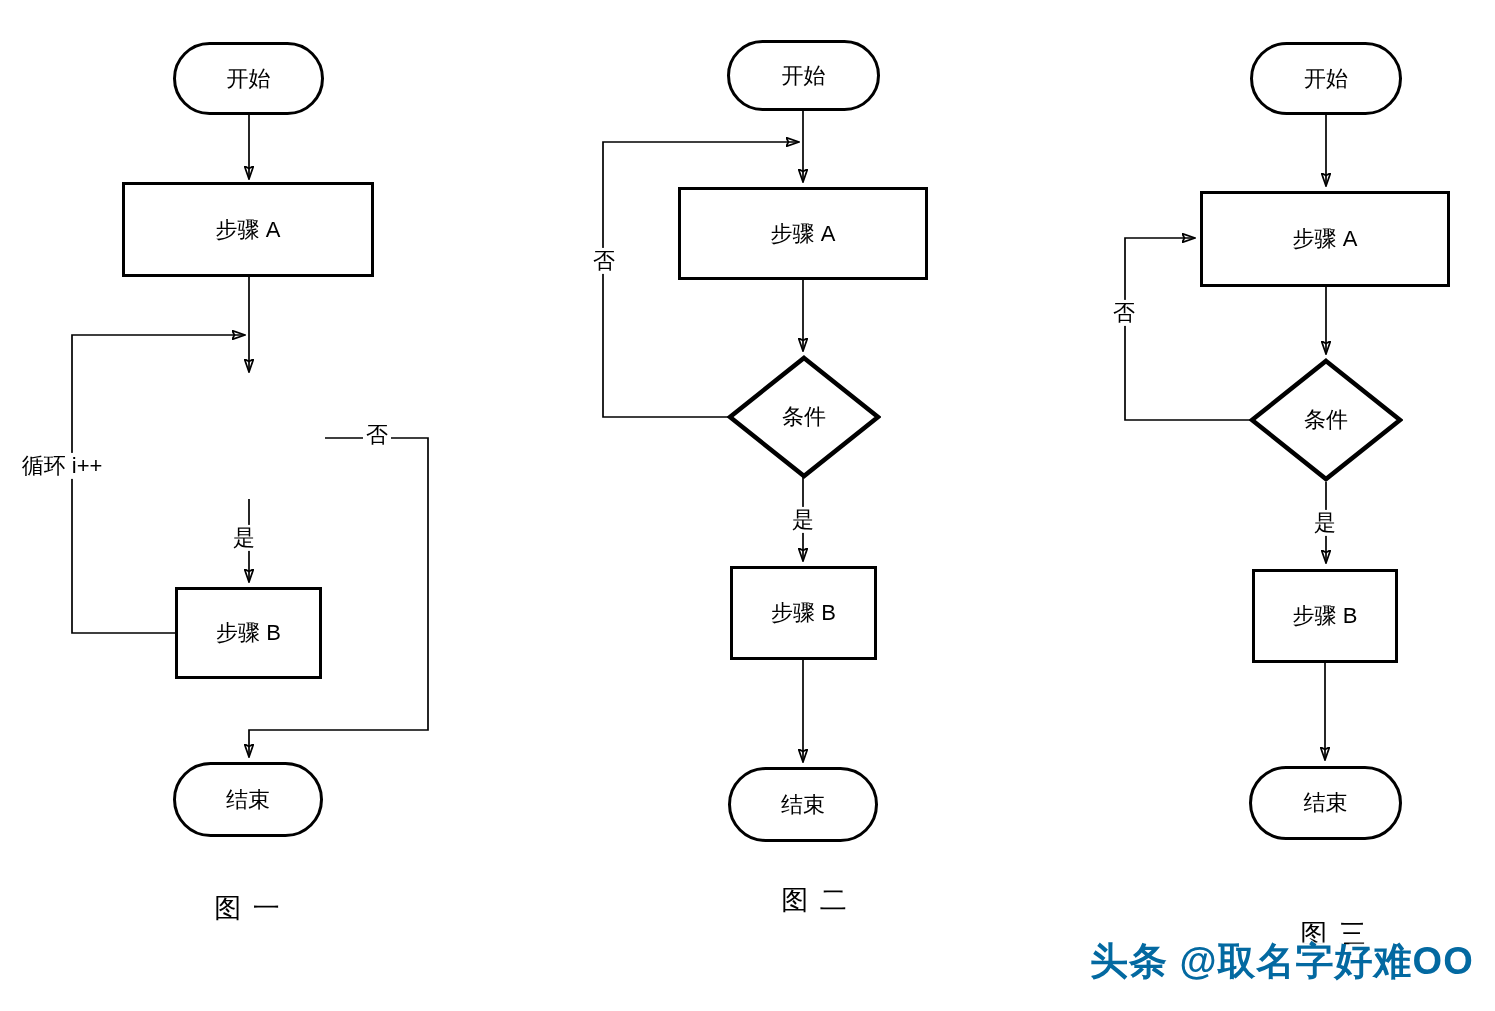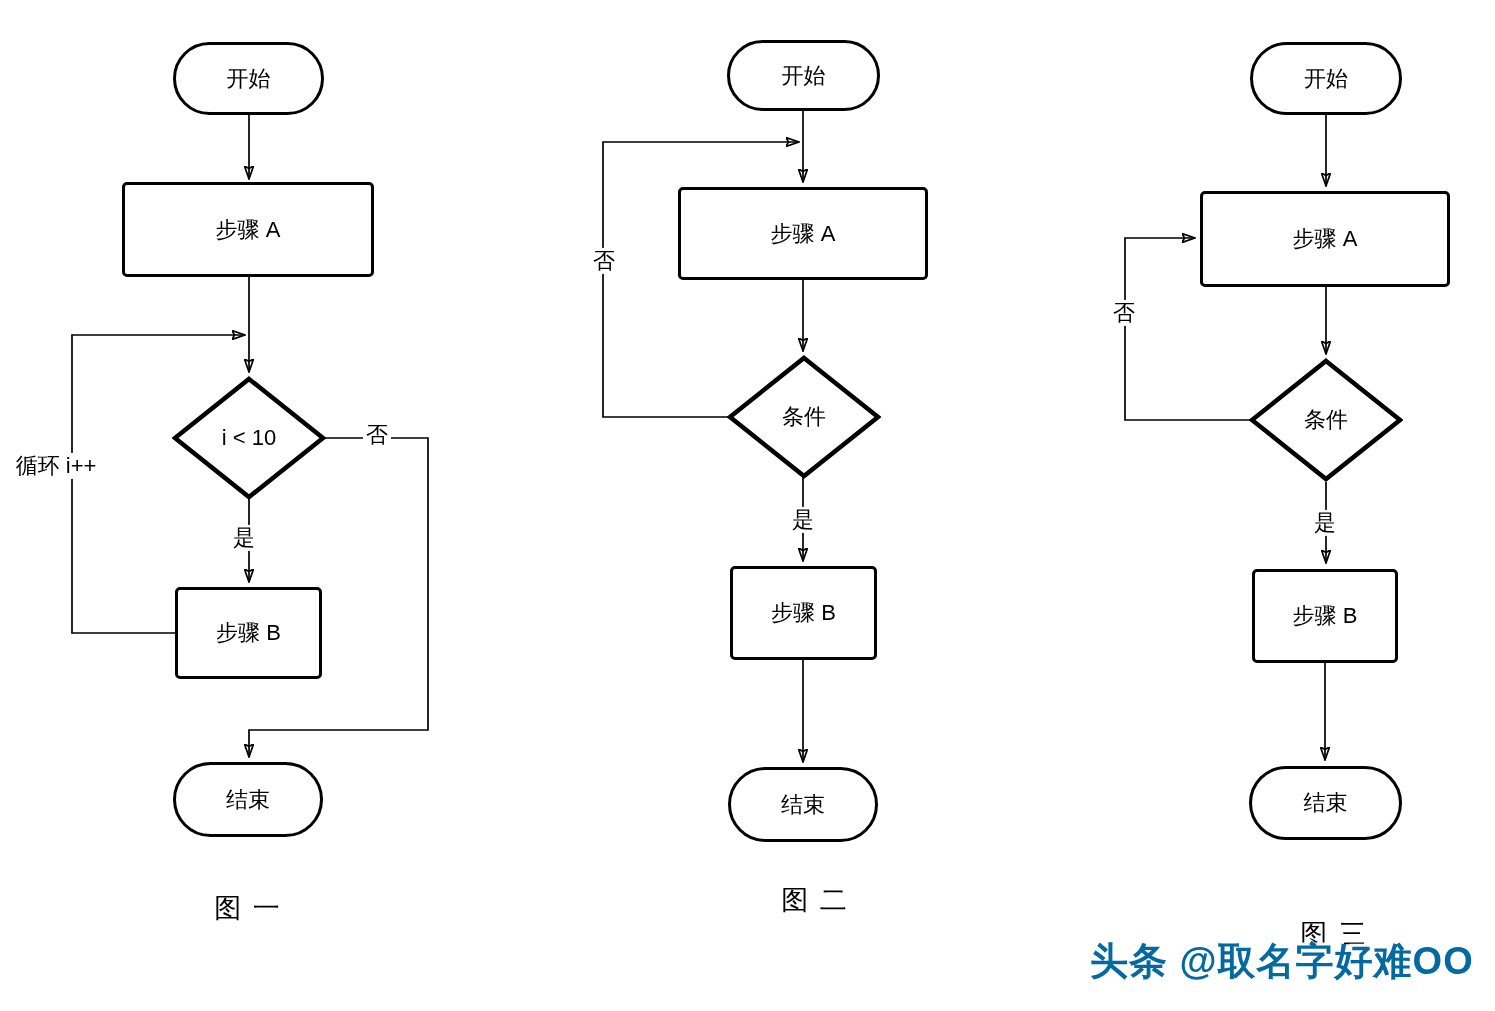--- a/index.html
+++ b/index.html
@@ -4,21 +4,21 @@
 <style>
   * { margin:0; padding:0; box-sizing:border-box; }
   html,body { background:#ffffff; }
   body { font-family:"Liberation Sans","DejaVu Sans",sans-serif; color:#000; }
   .canvas { position:relative; width:1495px; height:1011px; background:#ffffff; overflow:hidden; }
   .connectors { position:absolute; left:0; top:0; width:1495px; height:1011px; }
   .connectors path { stroke:#000000; stroke-width:1.7; fill:none; }
   .node { position:absolute; display:flex; align-items:center; justify-content:center;
           font-size:22px; background:#ffffff; text-align:right; }
   .pill { border:3.5px solid #000; border-radius:40px; }
-  .rect { border:3.5px solid #000; border-radius:5px; }
+  .rect { border:3.5px solid #000; border-radius:0; }
   .diamond { background:transparent; border:none; }
   .diamond svg { position:absolute; left:0; top:0; width:100%; height:100%; }
   .diamond .dlabel { position:relative; z-index:1; }
   .edge-label { position:absolute; transform:translate(-50%,-50%); background:#ffffff;
                 font-size:22px; line-height:1.1; padding:1px 3px; white-space:nowrap; }
   .caption { position:absolute; transform:translate(-50%,-50%); font-size:27px;
              letter-spacing:2px; white-space:nowrap;text-align:right; }
   .watermark { position:absolute; left:1090px; top:936px; font-size:38px; font-weight:bold;
                letter-spacing:1px; white-space:nowrap; color:#0369a1;
                text-shadow:-2px -2px 0 #ffffff, -3px -3px 1px rgba(255,255,255,0.9); }
@@ -61,38 +61,32 @@
   </svg>
 
   <div class="node pill" style="left:173px;top:42px;width:151px;height:73px">
     <span>开始</span>
   </div>
 
   <div class="node rect" style="left:122px;top:182px;width:252px;height:95px">
     <span>步骤 A</span>
   </div>
 
-  <div class="node diamond" style="left:172px;top:376px;width:154px;height:124px">
-    <svg viewBox="0 0 154 124">
-      <polygon points="77,3 151,62 77,121 3,62" fill="#ffffff" stroke="#000000" stroke-width="4.5"></polygon>
-    </svg>
-    <span class="dlabel">i &lt; 10</span>
-  </div>
 
   <div class="node rect" style="left:175px;top:587px;width:147px;height:92px">
     <span>步骤 B</span>
   </div>
 
   <div class="node pill" style="left:173px;top:762px;width:150px;height:75px">
     <span>结束</span>
   </div>
 
   <span class="edge-label" style="left:377px;top:435px">否</span>
   <span class="edge-label" style="left:244px;top:538px">是</span>
-  <span class="edge-label" style="left:56px;top:466px">循环 i++</span>
+  <span class="edge-label" style="left:62px;top:466px">循环 i++</span>
 
   <span class="caption" style="left:248px;top:908px">图 一</span>
 
   <div class="node pill" style="left:727px;top:40px;width:153px;height:71px">
     <span>开始</span>
   </div>
 
   <div class="node rect" style="left:678px;top:187px;width:250px;height:93px">
     <span>步骤 A</span>
   </div>

